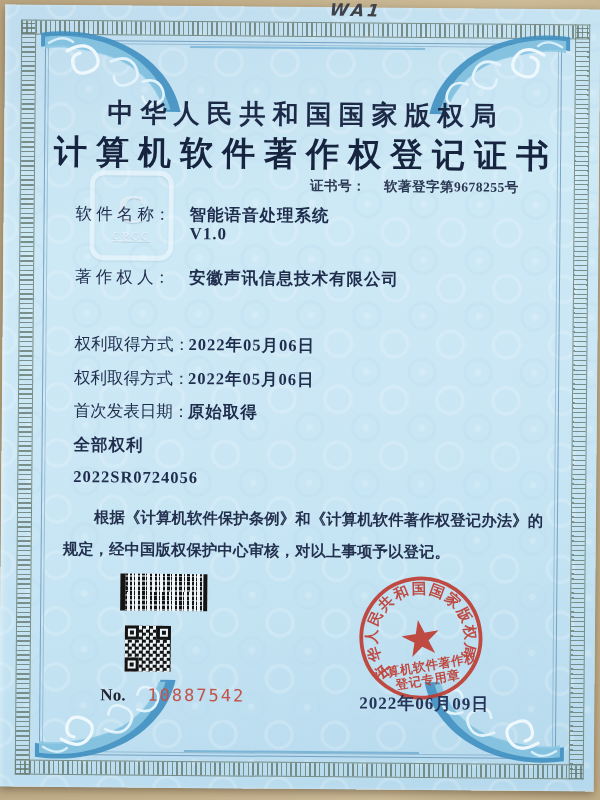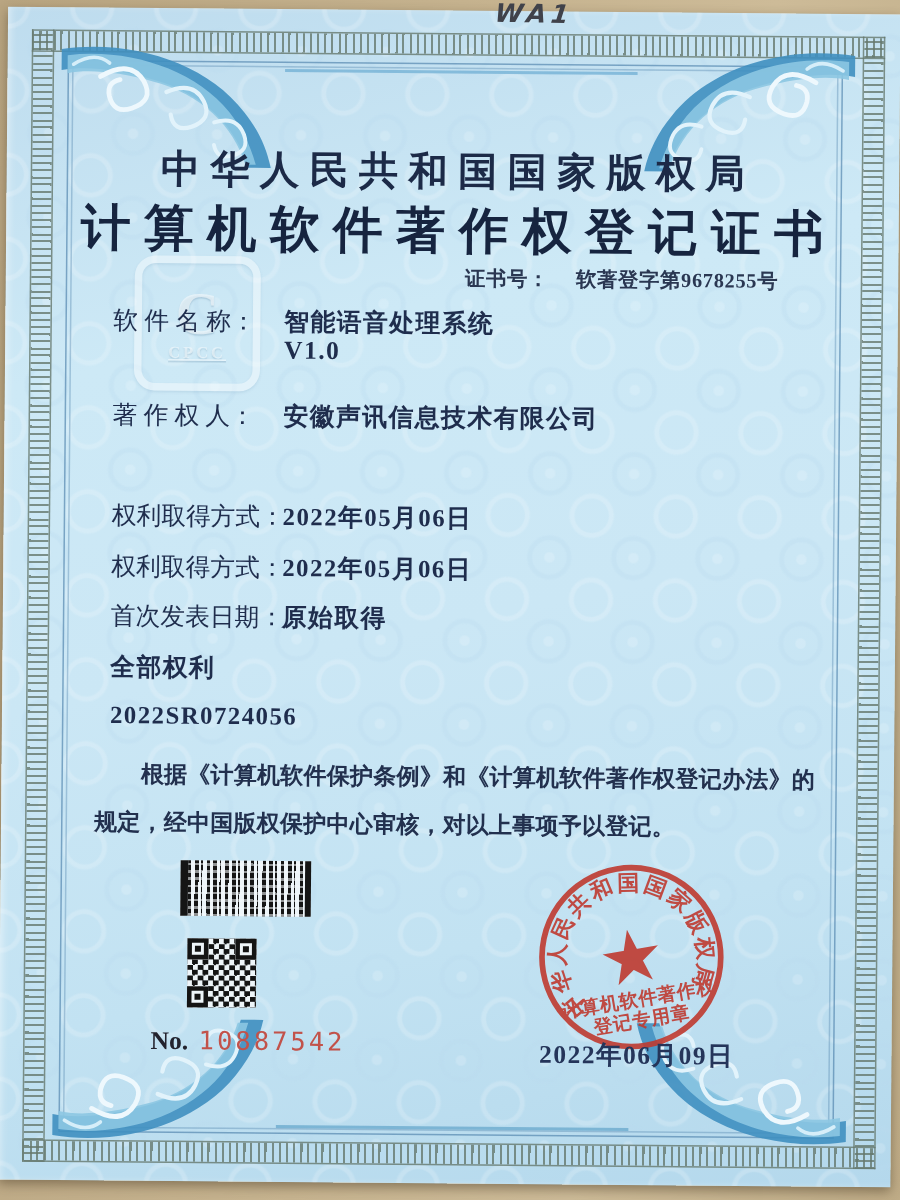--- a/index.html
+++ b/index.html
@@ -90,21 +90,21 @@
   }
   
   .qr{position:absolute;left:125px;top:620px;width:46px;height:46px;background-color:#eef5f9;
     background-image:repeating-conic-gradient(#141414 0% 25%, transparent 0% 50%);
     background-size:7px 7px;}
   .eye{position:absolute;width:14px;height:14px;background:#eef5f9;border:3px solid #141414;box-sizing:border-box;}
   .eye::after{content:"";position:absolute;inset:2px;background:#141414;}
   .e1{left:0;top:0;}.e2{right:0;top:0;}.e3{left:0;bottom:0;}
   
   .serial{position:absolute;left:101px;top:679px;display:flex;align-items:baseline;}
-  .serial .no{font-weight:700;font-size:17px;color:#23232e;margin-right:7px;}
+  .serial .no{font-weight:700;font-size:17px;color:#23232e;margin-right:22px;}
   .serial .num{font-family:"DejaVu Sans Mono",monospace;font-size:17px;color:#c2524a;letter-spacing:2px;}
   
   .seal{position:absolute;left:356px;top:565px;width:130px;height:130px;opacity:.9;transform:rotate(-10deg);}
   .seal text{font-family:"Liberation Serif","DejaVu Serif",serif;font-weight:700;fill:#bf3a30;}
   
   .idate{position:absolute;left:350px;top:684px;width:150px;text-align:center;
     font-size:17px;font-weight:700;color:#25355a;letter-spacing:1px;}
 </style>
 </head>
 <body>

